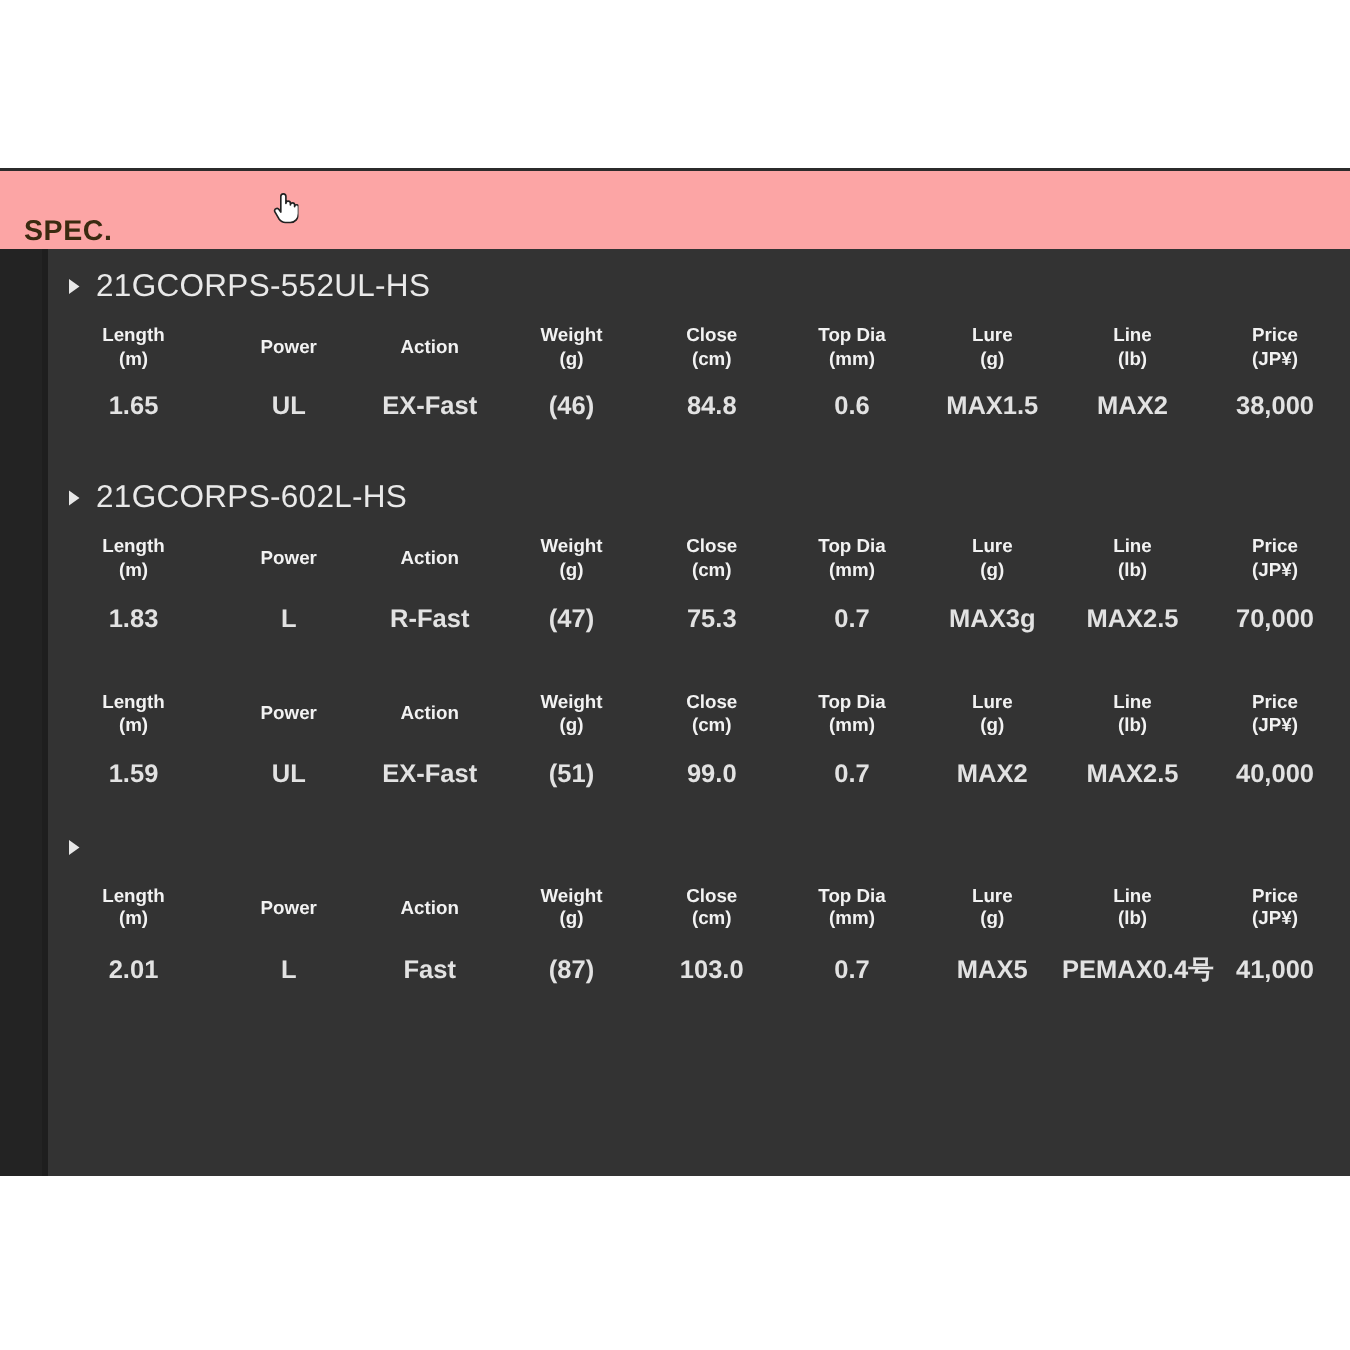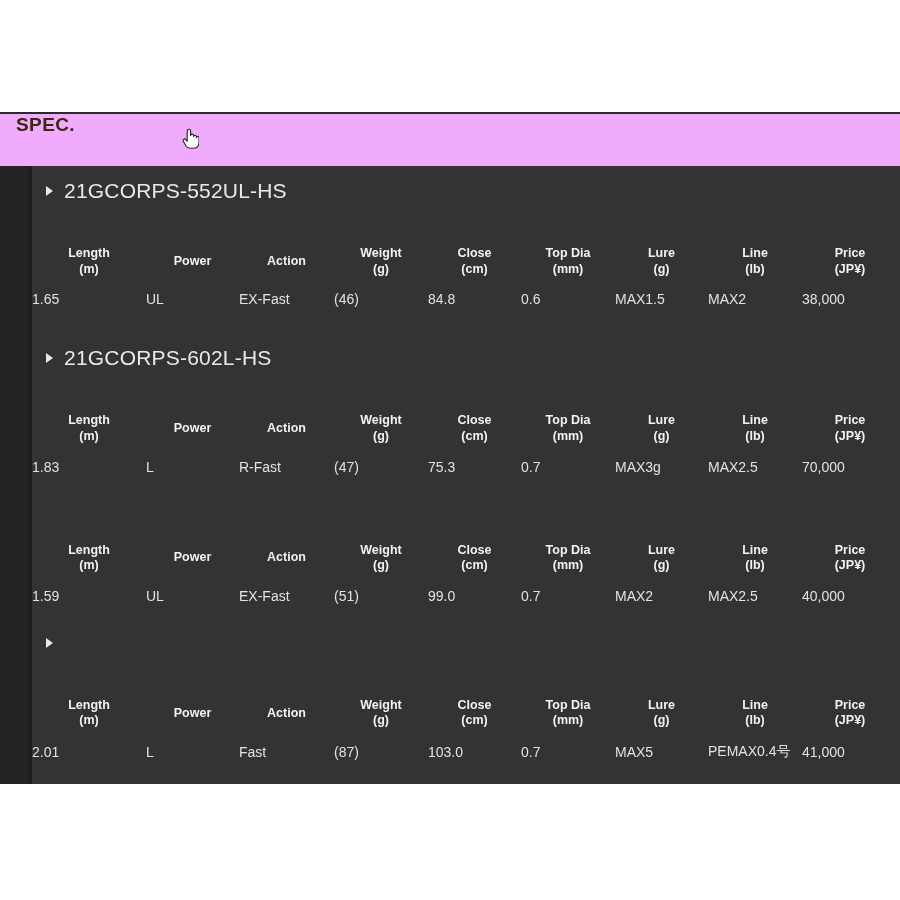--- a/index.html
+++ b/index.html
@@ -24,24 +24,24 @@
     left: 0; top: 0;
     width: 900px; height: 112px;
     background: #ffffff;
   }
 
   
   .spec-header {
     position: absolute;
     left: 0; top: 112px;
     width: 900px; height: 54px;
-    background: #f0abfc;
+    background: #fca5a5;
     border-top: 2px solid #2b2b2b;
     display: flex;
-    align-items: flex-start;
+    align-items: flex-end;
   }
   .spec-title {
     margin-left: 16px;
     font-size: 19px;
     font-weight: bold;
     color: #3a2a10;
     letter-spacing: 0.4px;
   }
 
   
@@ -94,36 +94,35 @@
     letter-spacing: 0.2px;
     white-space: nowrap;
   }
 
   
   table.spec-table {
     width: 836px;
     margin-left: 0;
     border-collapse: collapse;
     table-layout: fixed;
-    margin-top: 30px;
   }
   table.spec-table th {
     font-size: 12.5px;
     font-weight: bold;
     color: #f2f2f2;
     line-height: 1.25;
     padding: 6px 0 4px 0;
     text-align: center;
     vertical-align: middle;
   }
   table.spec-table td {
-    font-size: 14px;
-    font-weight: normal;
+    font-size: 17px;
+    font-weight: bold;
     color: #e2e2e2;
-    text-align: left;
+    text-align: center;
     padding: 10px 0 6px 0;
     white-space: nowrap;
   }
   .unit { display: block; }
 
   
   col.c0 { width: 114px; }
   col.c1 { width: 93px; }
   col.c2 { width: 95px; }
   col.c3 { width: 94px; }

